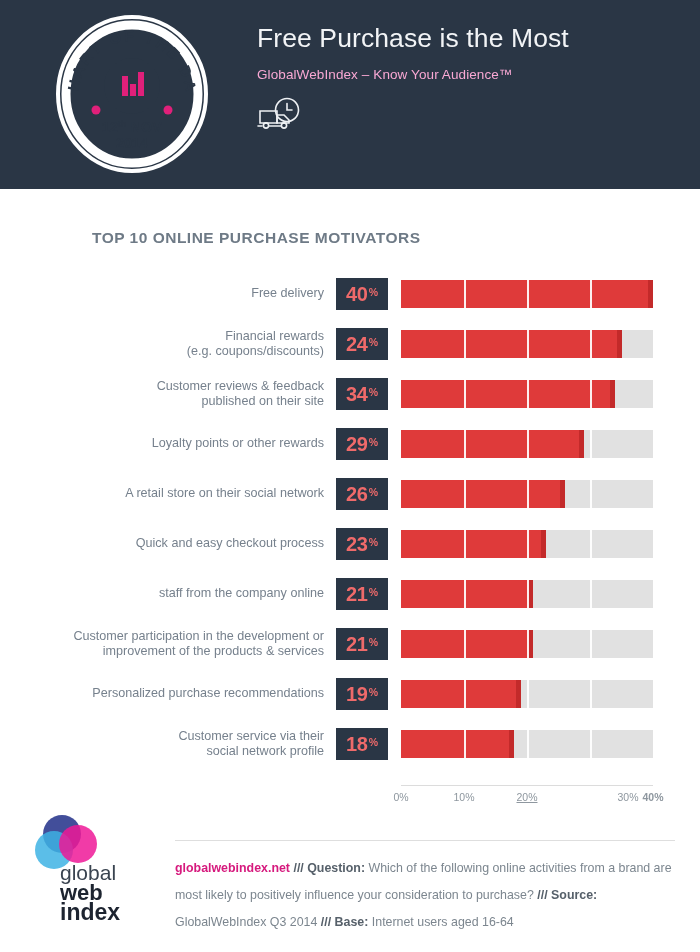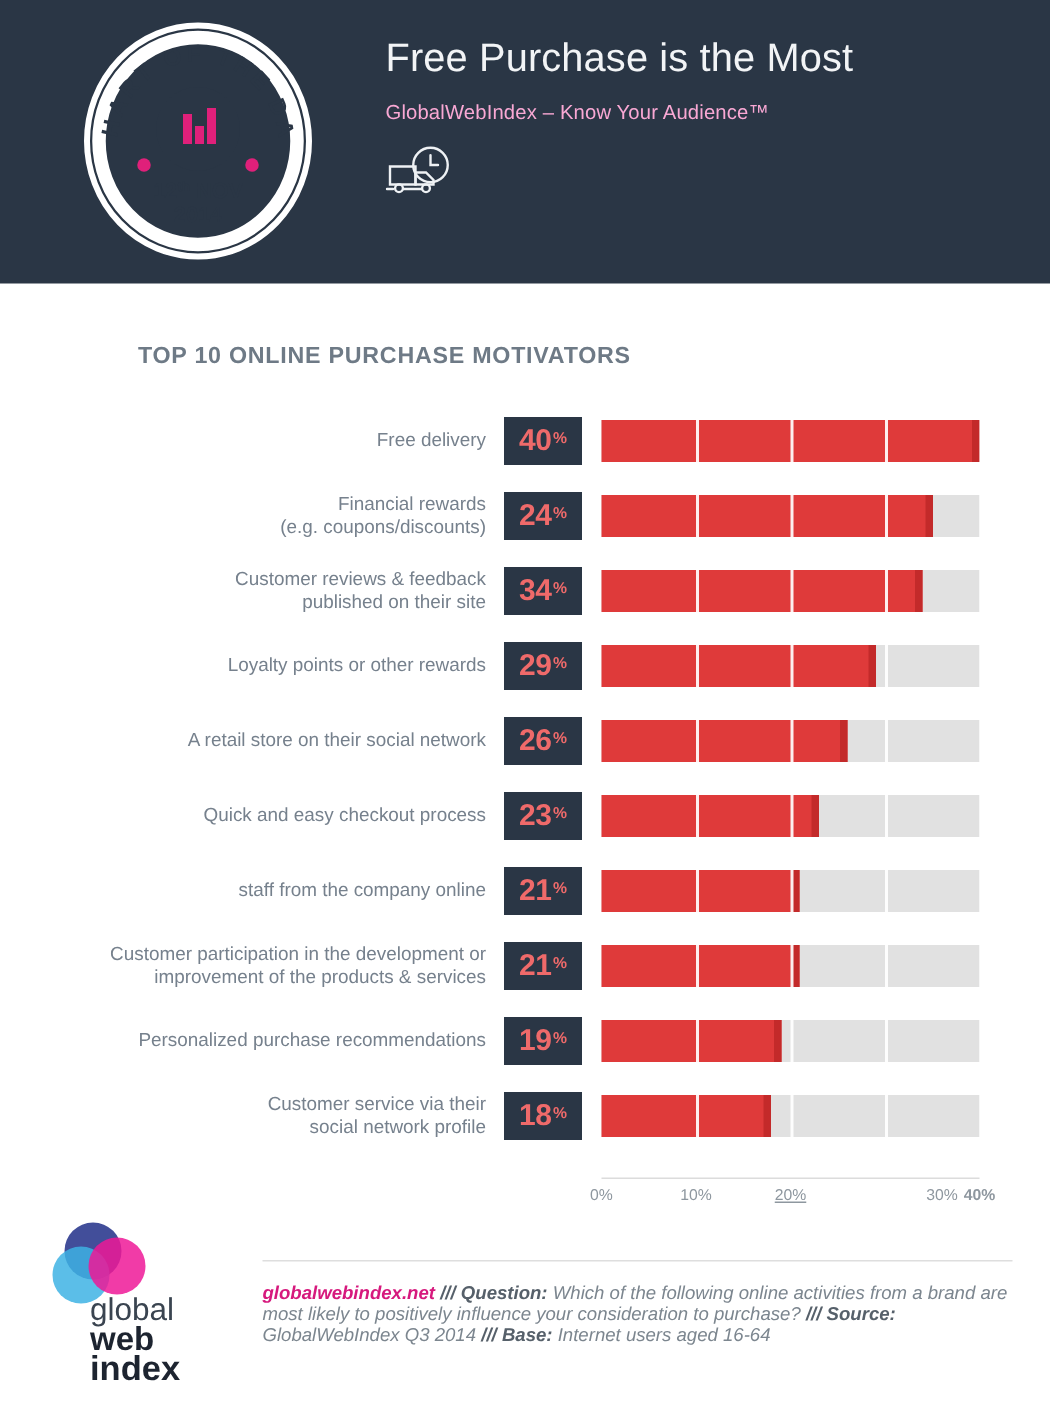--- a/index.html
+++ b/index.html
@@ -83,21 +83,21 @@
   }
 
   
   .footer-divider {
     position:absolute; left:175px; top:840px; width:500px; height:1px;
     background:#dedede;
   }
   .gwi-logo { position:absolute; left:32px; top:812px; width:120px; height:112px; }
   .footer-text {
     position:absolute; left:175px; top:855px; width:508px;
-    color:#7c868f; font-size:12.4px; line-height:14px;font-style:italic;
+    color:#7c868f; font-size:12.4px; line-height:27px;
   }
   .footer-text .site { color:#d6197d; font-weight:700; }
   .footer-text b { color:#56606a; font-weight:700; }
   .footer-text .slash { color:#56606a; font-weight:700; }
 </style>
 </head>
 <body>
 
 <div class="page">
 

